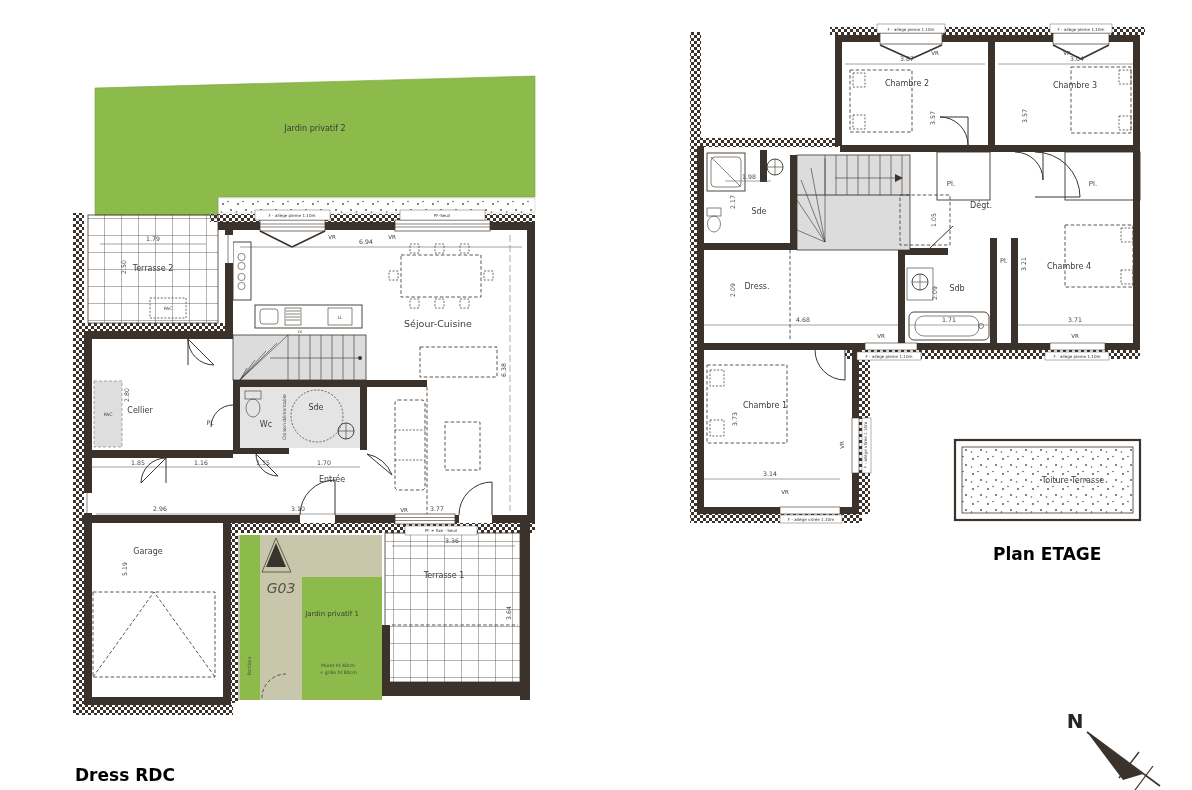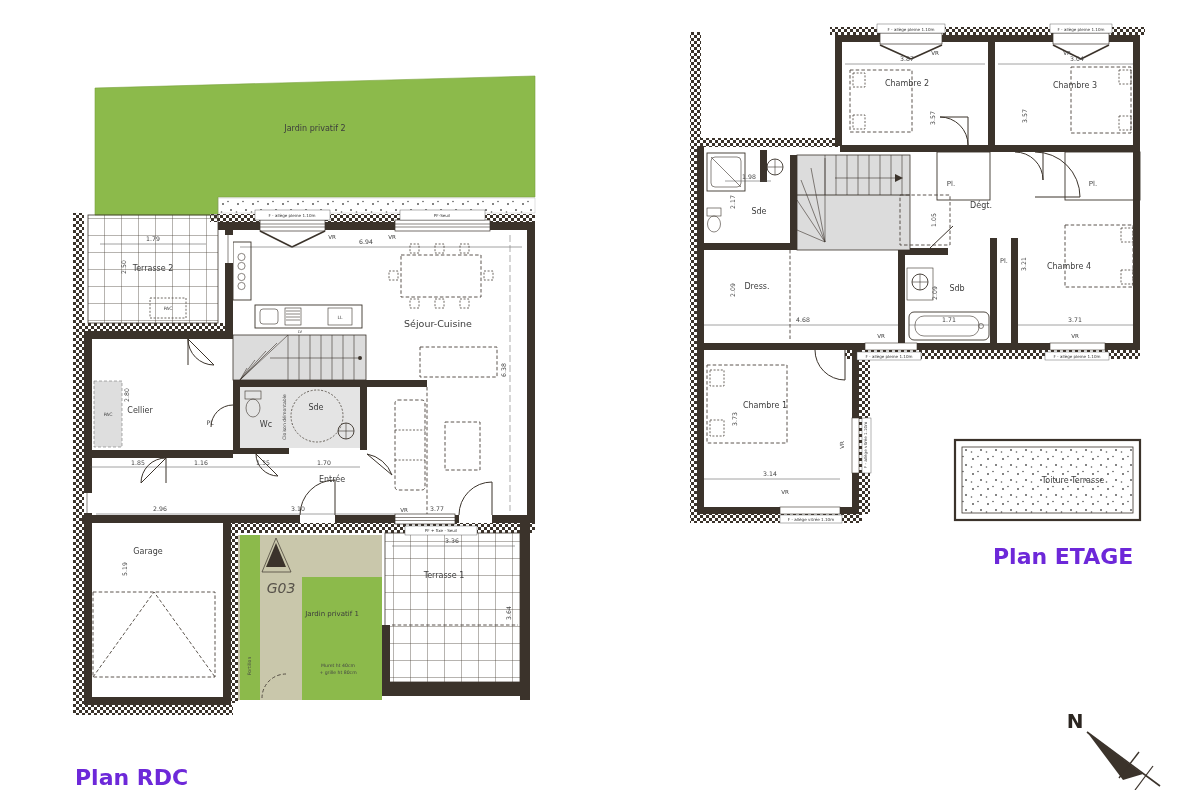--- a/index.html
+++ b/index.html
@@ -15,21 +15,21 @@
   .axis{stroke:#8a8a8a;stroke-width:0.7;stroke-dasharray:7 3;}
   .dimline{stroke:#555;stroke-width:0.55;}
   .rm{font-size:9.5px;fill:#3c3c3c;}
   .rms{font-size:8px;fill:#3c3c3c;}
   .dim{font-size:6.2px;fill:#444;}
   .vr{font-size:5.6px;fill:#444;}
   .tiny{font-size:4.6px;fill:#444;}
   .wintx{font-size:4.1px;fill:#333;}
   .winbox{fill:#fff;stroke:#555;stroke-width:0.45;}
   .g03{font-size:14px;font-style:italic;fill:#57524a;}
-  .title{position:absolute;font-weight:bold;font-size:22px;color:#6d28d9;
+  .title{position:absolute;font-weight:bold;font-size:17px;color:#000000;
          font-family:"DejaVu Sans",sans-serif;}
   text{text-anchor:middle;}
 </style>
 </head>
 <body>
 
 <div class="canvas">
 
 <svg style="left:70px;top:65px" width="480" height="720" viewBox="0 0 480 720">
   <defs>
@@ -414,21 +414,21 @@
     <path class="arc" d="M130,330 A30,30 0 0 0 160,360 L160,330"></path>
   </g>
 
   <g>
     <rect x="270" y="420" width="185" height="80" fill="none" stroke="#3b332b" stroke-width="2.2"></rect>
     <rect x="277" y="427" width="171" height="66" fill="url(#stip)" stroke="#3b332b" stroke-width="0.8"></rect>
     <text class="rms" x="388" y="463">Toiture Terrasse</text>
   </g>
 </svg>
 
-<div class="title" style="left:75px;top:765px">Plan RDC</div>
+<div class="title" style="left:75px;top:765px">Dress RDC</div>
 <div class="title" style="left:993px;top:544px">Plan ETAGE</div>
 
 <svg style="left:1035px;top:692px" width="150" height="98" viewBox="0 0 150 98">
   <text x="40" y="36" style="font-size:20px;font-weight:bold;fill:#2b2520">N</text>
   <line x1="52" y1="40" x2="125" y2="94" stroke="#3b332b" stroke-width="1.6"></line>
   <polygon points="52,40 108,82 88,88" fill="#3b332b"></polygon>
   <line x1="104" y1="60" x2="84" y2="86" stroke="#3b332b" stroke-width="1.4"></line>
   <line x1="118" y1="74" x2="100" y2="98" stroke="#3b332b" stroke-width="1.2"></line>
 </svg>
 

